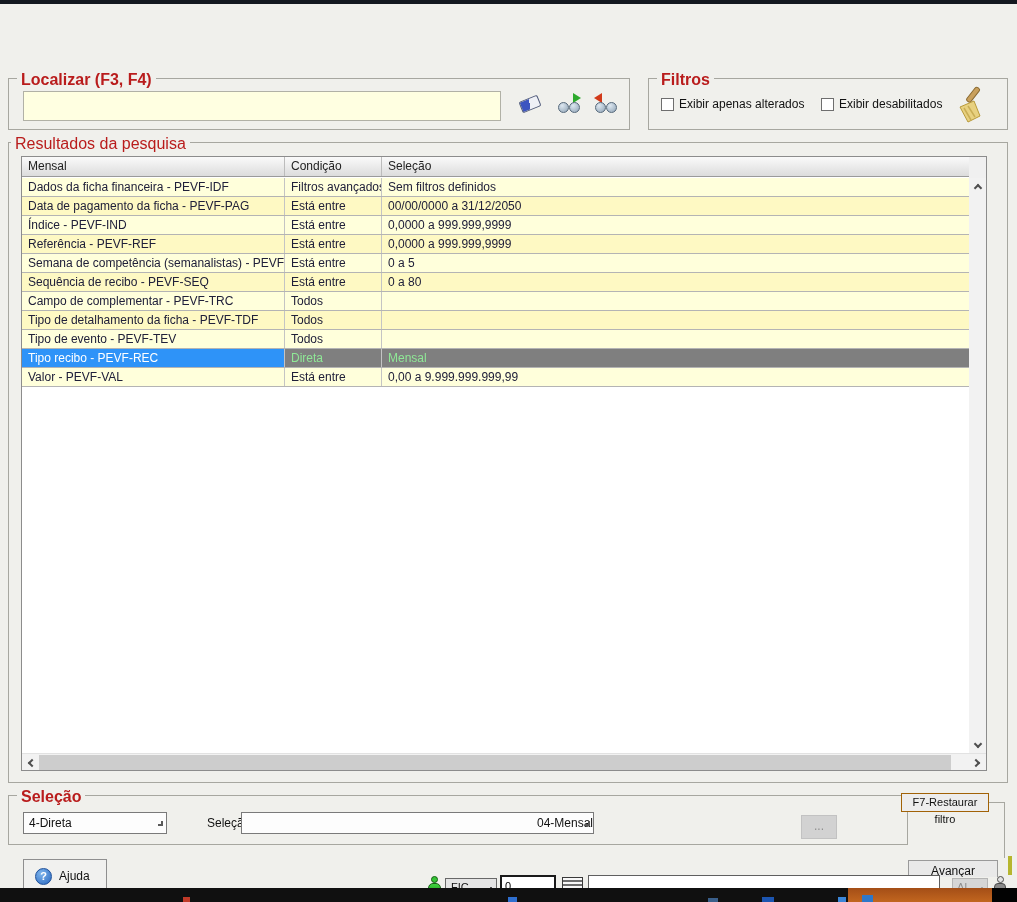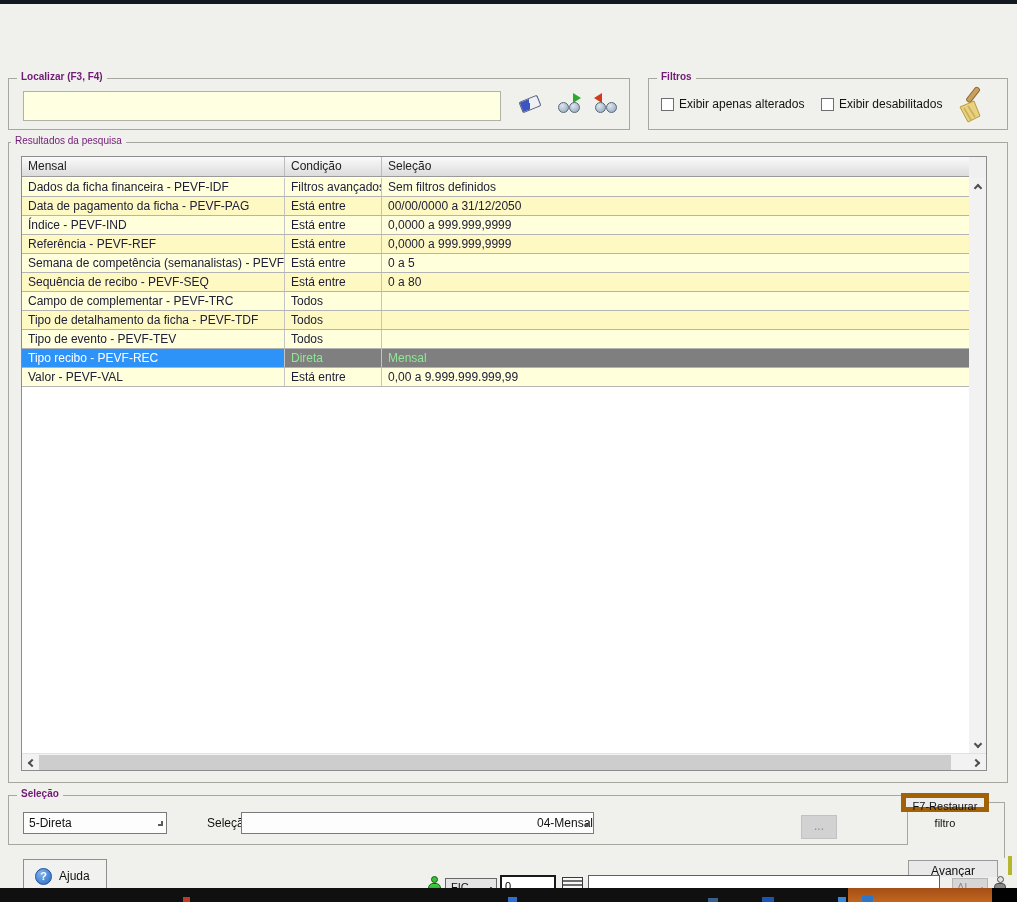--- a/index.html
+++ b/index.html
@@ -23,21 +23,21 @@
   .land.l3 { left:9px; top:22px; width:11px; height:12px; border-radius:40% 60% 60% 40%; }
   .lens { position:absolute; left:16px; top:14px; width:22px; height:22px; border-radius:50%;
           border:4px solid #97a6b4; background:radial-gradient(circle at 35% 30%, #f2f8fe, #b8d4ec);
           box-shadow:0 1px 1px rgba(0,0,0,.35); }
   .lens-handle { position:absolute; left:38px; top:40px; width:15px; height:7px; border-radius:2px;
           background:linear-gradient(#f5b35c,#d07818); border:1px solid #995a12; transform:rotate(45deg); }
 
   
   .group { position:absolute; border:1px solid #a7a7a0; }
   .glabel { position:absolute; top:-8px; left:8px; background:#f0f0ec; padding:0 4px;
-            font-size:10px; font-weight:bold; color:#701a75; white-space:nowrap; }
+            font-size:16px; font-weight:bold; color:#b91c1c; white-space:nowrap; }
   .glabel.plain { font-weight:normal; }
 
   
   .loc-input { position:absolute; left:14px; top:12px; width:478px; height:30px;
                background:#ffffe1; border:1px solid #b1b1a6; font-size:12px; padding:0 4px; outline:none; }
   .tool-ic { position:absolute; width:24px; height:22px; cursor:pointer; }
   .eraser { position:absolute; left:1px; top:5px; width:20px; height:12px; border-radius:2px;
             transform:rotate(-22deg); border:1px solid #4d587a;
             background:linear-gradient(105deg,#3d55c0 48%,#eef0f6 48%); }
   .bino-eye { position:absolute; width:11px; height:11px; border-radius:50%;
@@ -83,21 +83,21 @@
   .chev.right { transform:rotate(-45deg); margin-right:3px; }
   .hthumb { position:absolute; left:17px; top:1px; width:912px; height:15px; background:#cdcdcd; cursor:grab; }
   .corner { position:absolute; right:0; top:0; width:17px; height:21px; background:#f0f0f0; }
 
   
   .combo { position:absolute; background:#fdfdfd; border:1px solid #7a7a7a; font-size:12px;
            color:#111; line-height:20px; padding-left:5px; cursor:pointer; white-space:nowrap; overflow:hidden; }
   .combo .chevbox { position:absolute; right:3px; top:0; bottom:0; display:flex; align-items:center; }
   .combo .chev { border-color:#5a5a5a; width:5px; height:5px; border-width:0 2px 2px 0; border-style:solid; }
   .sel-label { position:absolute; font-size:12px; color:#111; }
-  .btn { position:absolute; background:#ececec; border:5px solid #a16207; font-size:11px;
+  .btn { position:absolute; background:#ececec; border:1px solid #a16207; font-size:11px;
          color:#111; text-align:center; cursor:pointer; }
   .btn-more { background:#d2d2d2; border:1px solid #c2c2c2; color:#8f8f8f; font-size:12px; line-height:20px; }
   .deco-line { position:absolute; background:#a7a7a0; }
 
   
   .btn-ajuda { position:absolute; left:23px; top:859px; width:84px; height:34px;
                background:#f1f1ef; border:1px solid #8f8f8f; display:flex; align-items:center;
                padding-left:11px; gap:7px; font-size:12px; color:#111; cursor:pointer; }
   .help-ic { width:17px; height:17px; border-radius:50%; border:1px solid #1d4f9a;
              background:radial-gradient(circle at 35% 30%, #7db4ec, #2a68c0);
@@ -262,21 +262,21 @@
         <div class="sb-btn" style="right:0;top:0;">
           <div class="chev right"></div>
         </div>
       </div>
     </div>
   </div>
 
   <div class="group" style="left:8px;top:795px;width:900px;height:50px;">
     <span class="glabel">Seleção</span>
     <div class="combo" style="left:14px;top:16px;width:144px;height:22px;">
-      <span>5-Direta</span>
+      <span>4-Direta</span>
       <span class="chevbox">
           <span class="chev"></span>
         </span>
     </div>
     <span class="sel-label" style="left:198px;top:20px;">Seleção</span>
     <div class="combo" style="left:232px;top:16px;width:353px;height:22px;text-align:right;">
       <span>04-Mensal</span>
       <span class="chevbox">
           <span class="chev"></span>
         </span>

